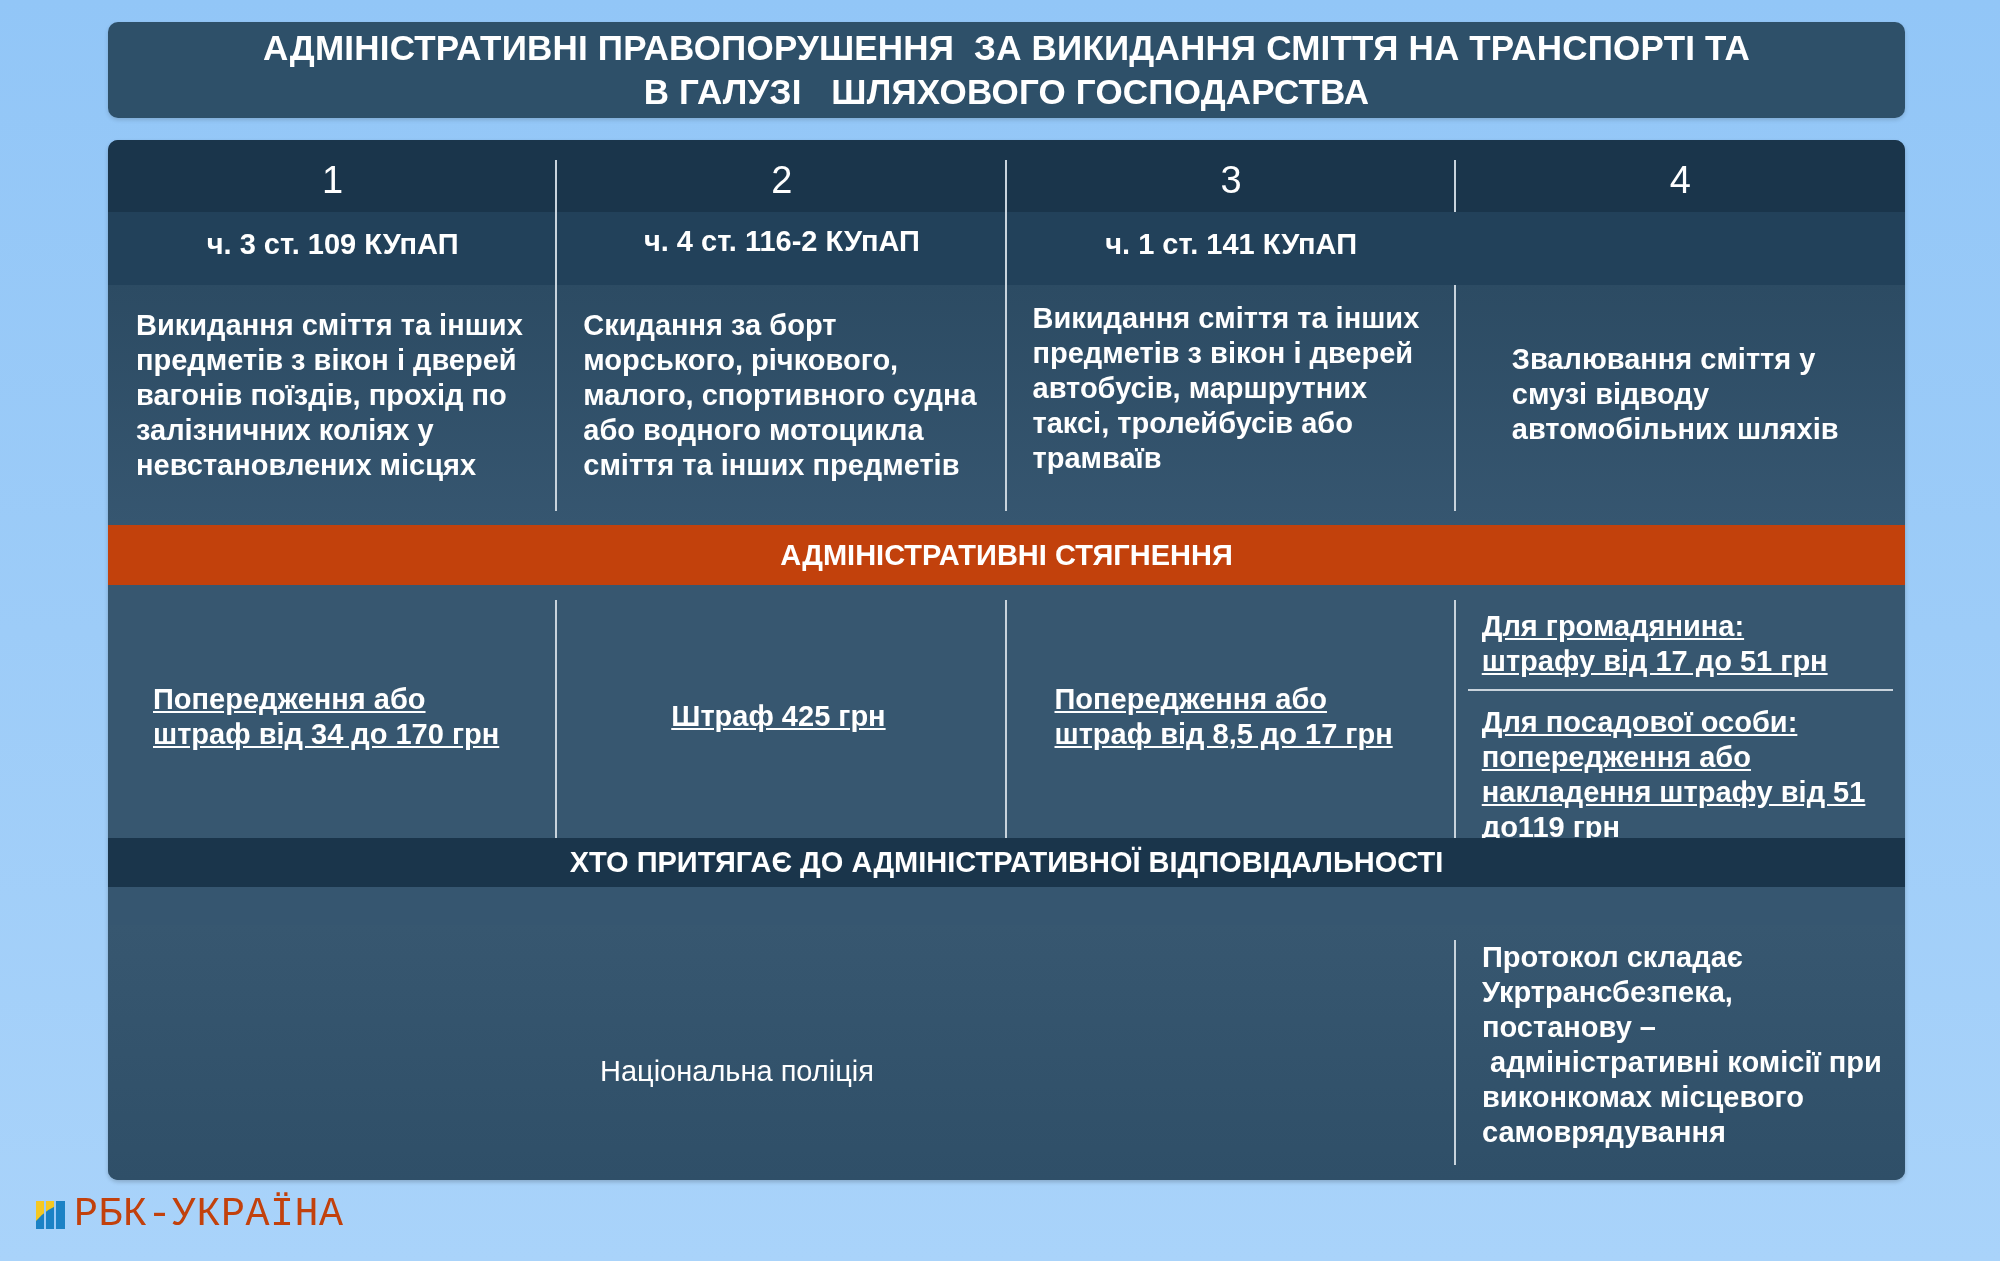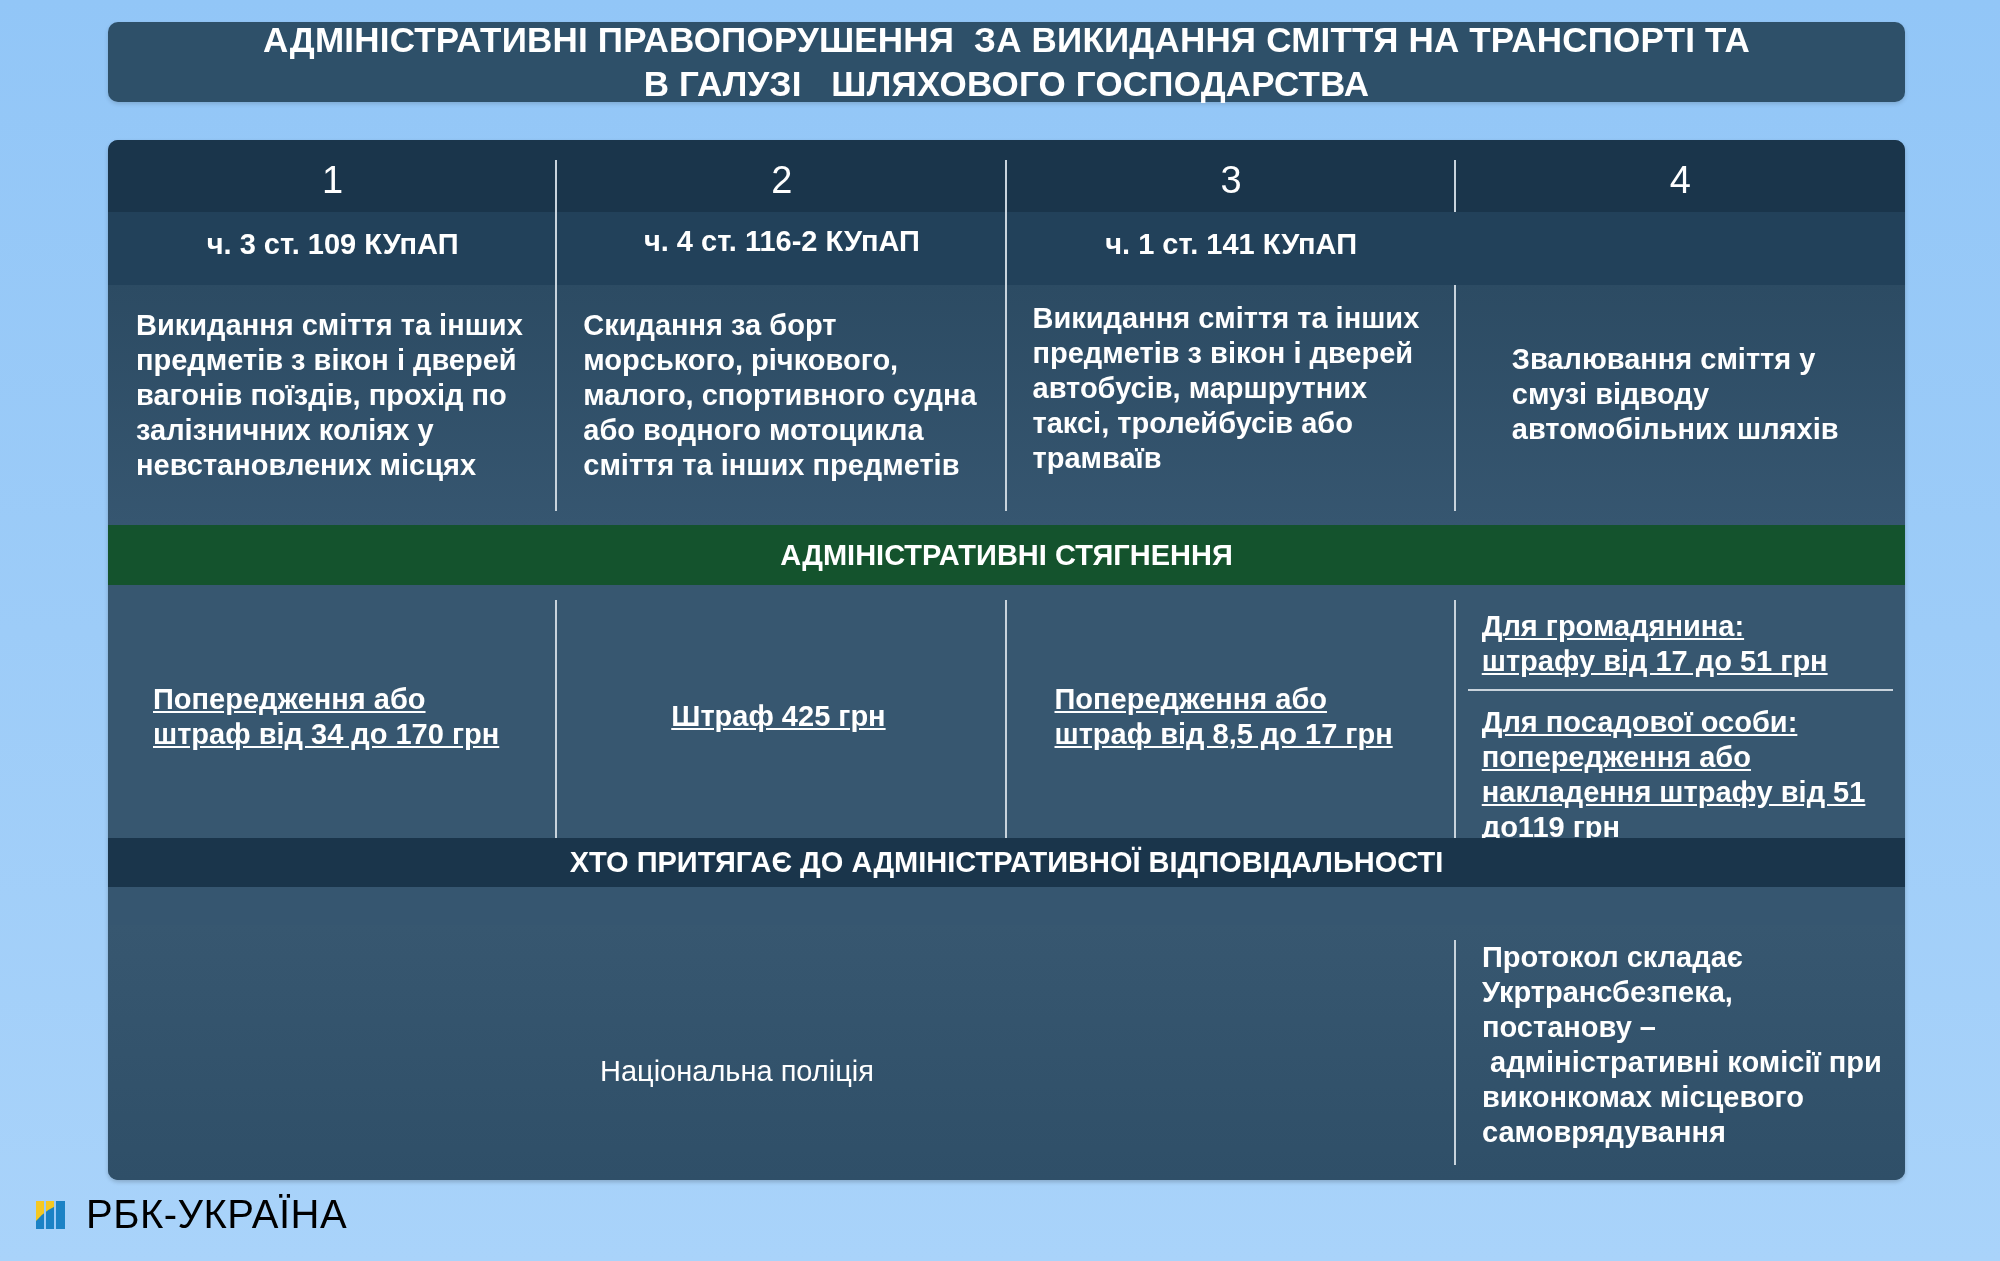--- a/index.html
+++ b/index.html
@@ -4,40 +4,40 @@
 <style>
   * { box-sizing: border-box; margin: 0; padding: 0; }
   html, body { width: 2000px; height: 1261px; overflow: hidden; }
   body {
     position: relative;
     background: linear-gradient(180deg, #92c6f7 0%, #9dccf8 50%, #a9d3fa 100%);
     font-family: "Liberation Sans", "DejaVu Sans", sans-serif;
     color: #ffffff;
   }
   .title-panel {
-    position: absolute; left: 108px; top: 22px; width: 1797px; height: 80px;
+    position: absolute; left: 108px; top: 22px; width: 1797px; height: 96px;
     background: #2e5069; border-radius: 10px;
     display: flex; flex-direction: column; align-items: center; justify-content: center;
     box-shadow: 0 2px 4px rgba(0,0,0,0.15);
   }
   .title-line {
     font-size: 35px; font-weight: 700; letter-spacing: 0.2px; line-height: 44px;
     white-space: pre; text-align: center;
   }
   .table {
     position: absolute; left: 108px; top: 140px; width: 1797px; height: 1040px;
     border-radius: 10px; overflow: hidden;
     background: #365670;
     box-shadow: 0 2px 4px rgba(0,0,0,0.2);
   }
   .row { position: absolute; left: 0; width: 100%; display: flex; }
   .row-num { top: 0; height: 72px; background: #1a354b; }
   .row-art { top: 72px; height: 73px; background: #22415a; }
   .row-desc { top: 145px; height: 380px; background: linear-gradient(180deg,#2c4b63 0%, #365670 100%); }
-  .row-sec1 { top: 385px; height: 60px; background: #14532d; }
+  .row-sec1 { top: 385px; height: 60px; background: #c2410c; }
   .row-pen { top: 445px; height: 285px; background: #375770; }
   .row-sec2 { top: 698px; height: 49px; background: #1a354b; }
   .row-who { top: 785px; height: 255px; background: linear-gradient(180deg,#375770 0%, #2f4f68 100%); }
 
   .row-desc { height: 240px; }
   .cell { position: relative; flex: 0 0 auto; width: 449.25px; }
   .cell.div::after {
     content: ""; position: absolute; right: 0; width: 2px; background: #c8d3dc;
   }
   .row-num .cell.div::after { top: 20px; bottom: 0; }
@@ -76,22 +76,22 @@
     position: absolute; left: 1346px; top: 15px; bottom: 15px; width: 2px; background: #c8d3dc;
   }
   .who-right {
     position: absolute; left: 1374px; top: 15px; right: 10px;
     font-size: 29px; font-weight: 700; line-height: 35px; white-space: pre-wrap;
   }
   .logo {
     position: absolute; left: 36px; top: 1192px; display: flex; align-items: center;
   }
   .logo-text {
-    font-size: 40px; color: #000000; letter-spacing: 0.5px; margin-left: 20px;
-    font-family: Liberation Sans, sans-serif;
+    font-size: 40px; color: #c2410c; letter-spacing: 0.5px; margin-left: 8px;
+    font-family: Liberation Mono, monospace;
   }
 </style>
 </head>
 <body>
 
 <div class="title-panel">
   <div class="title-line">АДМІНІСТРАТИВНІ ПРАВОПОРУШЕННЯ  ЗА ВИКИДАННЯ СМІТТЯ НА ТРАНСПОРТІ ТА</div>
   <div class="title-line">В ГАЛУЗІ   ШЛЯХОВОГО ГОСПОДАРСТВА</div>
 </div>
 

